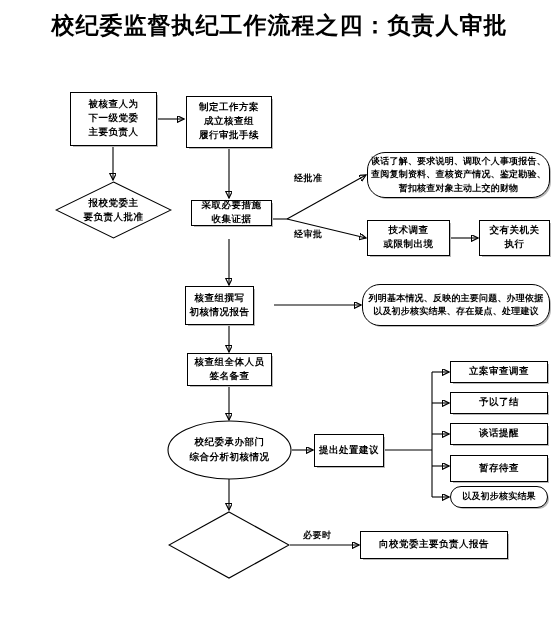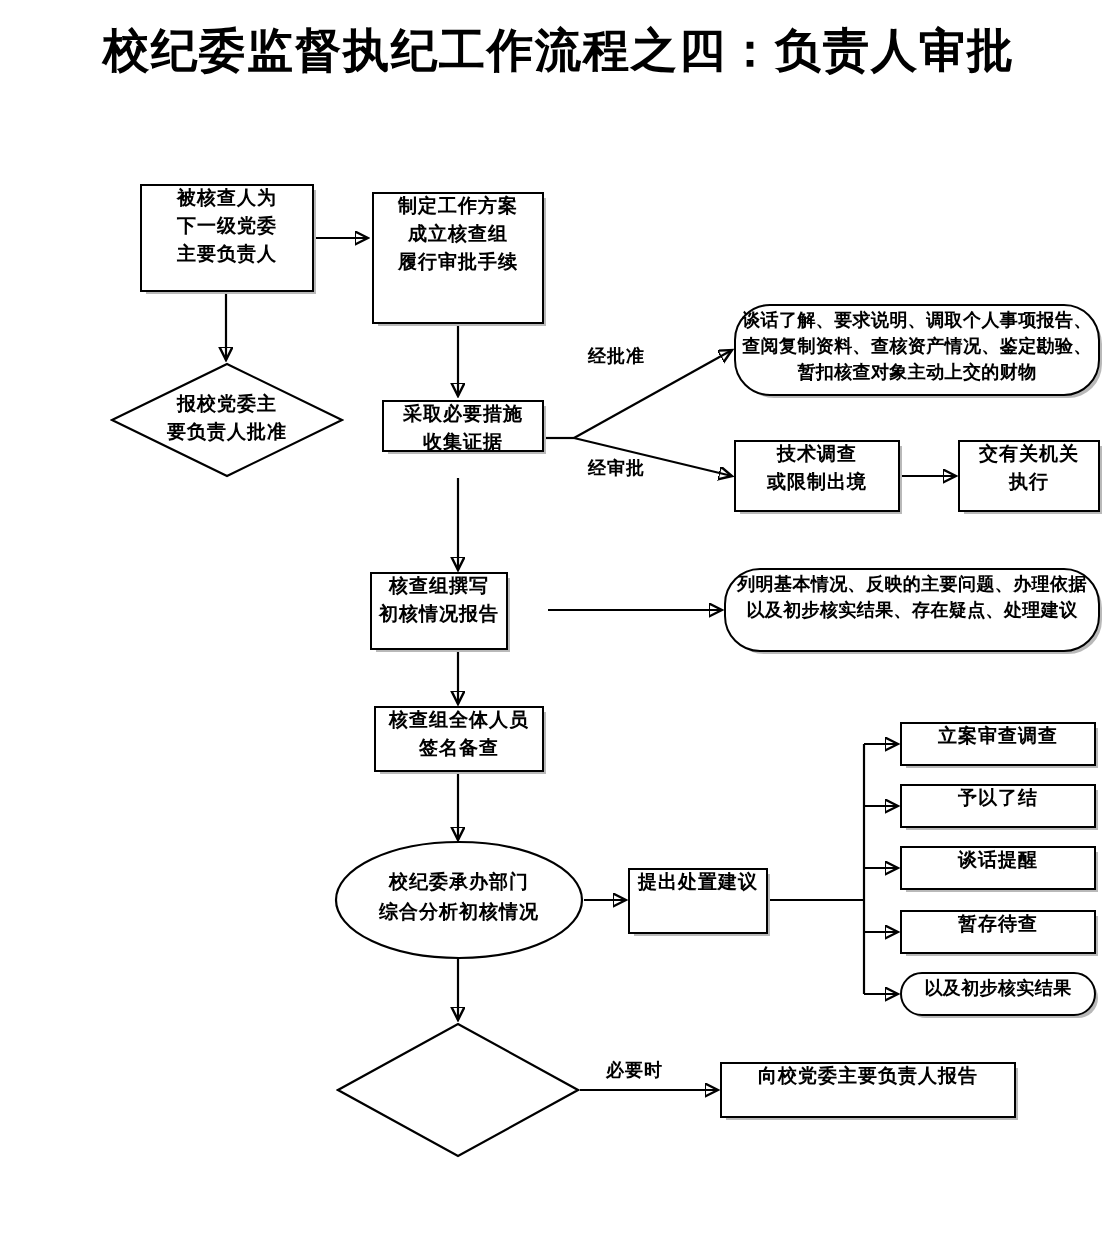--- a/index.html
+++ b/index.html
@@ -19,21 +19,21 @@
     letter-spacing:1px;
     font-family:"Liberation Serif","DejaVu Serif",serif;
   }
 
   
   .box{
     position:absolute;
     box-sizing:border-box;
     border:1px solid #000;
     background:#fff;
-    display:flex;align-items:flex-start;justify-content:center;
+    display:flex;align-items:center;justify-content:center;
     text-align:center;
     font-size:9.5px;
     line-height:1.45;
     font-weight:bold;
     letter-spacing:.5px;
     box-shadow:2px 2px 0 -1px #b9b9b9;
   }
   .box .inner{padding:1px 3px;width:100%;}
   .box.small{font-size:9px;letter-spacing:.2px;border-radius:18px;}
 
@@ -116,21 +116,21 @@
 
     <line x1="229" y1="479" x2="229" y2="510" marker-end="url(#ah)"></line>
 
     <line x1="290" y1="545" x2="359" y2="545" marker-end="url(#ah)"></line>
   </svg>
 
   <div class="box" style="left:70px;top:92px;width:87px;height:54px;">
     <span class="inner">被核查人为<br>下一级党委<br>主要负责人</span>
   </div>
 
-  <div class="box" style="left:186px;top:96px;width:86px;height:66px;">
+  <div class="box" style="left:186px;top:96px;width:86px;height:52px;">
     <span class="inner">制定工作方案<br>成立核查组<br>履行审批手续</span>
   </div>
 
   <div class="diamond" style="left:55px;top:181px;width:117px;height:58px;">
     <svg width="117" height="58" viewBox="0 0 117 58">
       <polygon points="58.5,1 116,29 58.5,57 1,29" fill="#fff" stroke="#000" stroke-width="1.1"></polygon>
     </svg>
     <span class="dlabel">报校党委主<br>要负责人批准</span>
   </div>
 
@@ -175,21 +175,21 @@
 
   <div class="box" style="left:450px;top:392px;width:98px;height:22px;">
     <span class="inner">予以了结</span>
   </div>
   <div class="box" style="left:450px;top:361px;width:98px;height:22px;">
     <span class="inner">立案审查调查</span>
   </div>
   <div class="box" style="left:450px;top:423px;width:98px;height:22px;">
     <span class="inner">谈话提醒</span>
   </div>
-  <div class="box" style="left:450px;top:455px;width:98px;height:22px;">
+  <div class="box" style="left:450px;top:455px;width:98px;height:27px;">
     <span class="inner">暂存待查</span>
   </div>
   <div class="box small" style="left:450px;top:486px;width:98px;height:22px;">
     <span class="inner">以及初步核实结果</span>
   </div>
 
   <div class="diamond" style="left:168px;top:511px;width:122px;height:68px;">
     <svg width="122" height="68" viewBox="0 0 122 68">
       <polygon points="61,1 121,34 61,67 1,34" fill="#fff" stroke="#000" stroke-width="1.1"></polygon>
     </svg>

